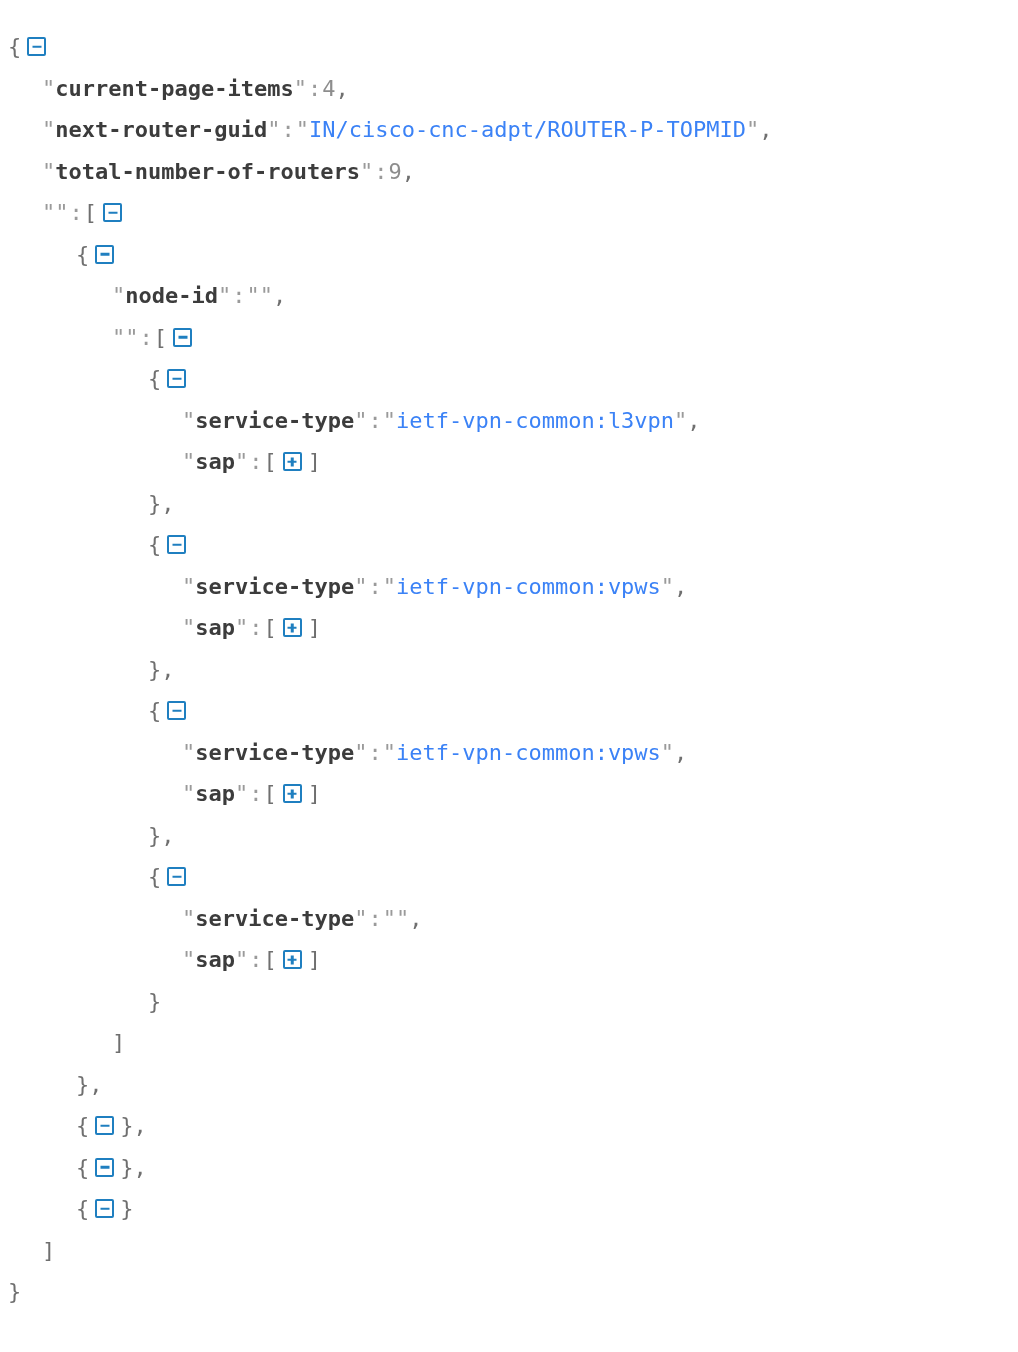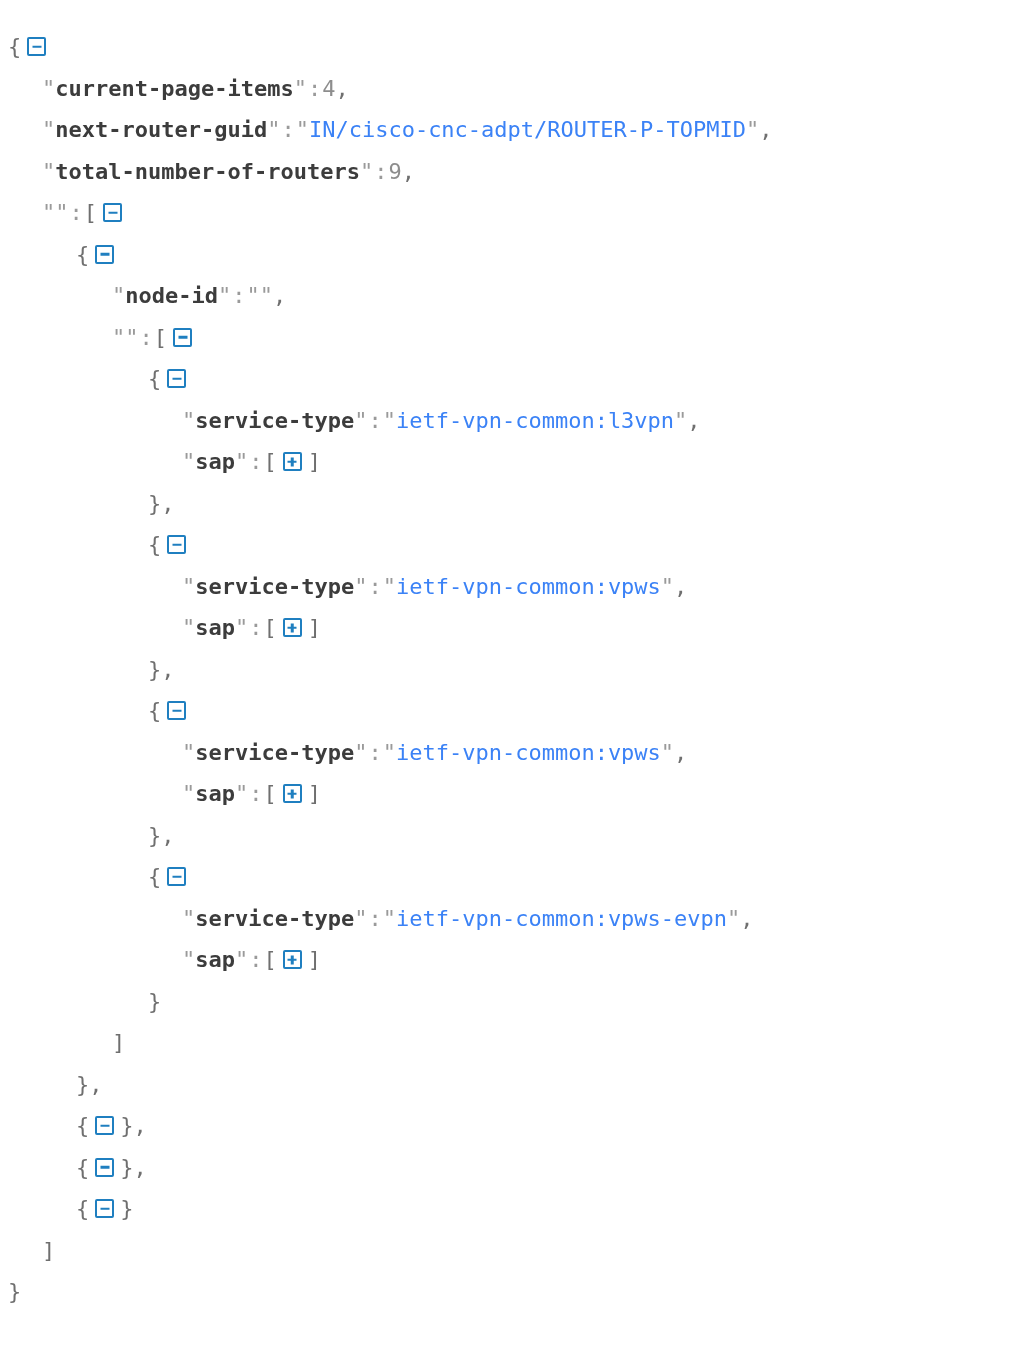--- a/index.html
+++ b/index.html
@@ -137,21 +137,21 @@
   <div class="json-line"><span class="ind i5"></span><span class="quote">"</span><span class="key">service-type</span><span class="quote">"</span><span class="colon">:</span><span class="quote">"</span><span class="val-str">ietf-vpn-common:vpws</span><span class="quote">"</span><span class="punct">,</span></div>
   <div class="json-line"><span class="ind i5"></span><span class="quote">"</span><span class="key">sap</span><span class="quote">"</span><span class="colon">:</span><span class="punct">[</span><span class="toggle plus"></span><span class="punct">]</span></div>
   <div class="json-line"><span class="ind i4"></span><span class="brace">},</span></div>
 
   <div class="json-line"><span class="ind i4"></span><span class="brace">{</span><span class="toggle minus"></span></div>
   <div class="json-line"><span class="ind i5"></span><span class="quote">"</span><span class="key">service-type</span><span class="quote">"</span><span class="colon">:</span><span class="quote">"</span><span class="val-str">ietf-vpn-common:vpws</span><span class="quote">"</span><span class="punct">,</span></div>
   <div class="json-line"><span class="ind i5"></span><span class="quote">"</span><span class="key">sap</span><span class="quote">"</span><span class="colon">:</span><span class="punct">[</span><span class="toggle plus"></span><span class="punct">]</span></div>
   <div class="json-line"><span class="ind i4"></span><span class="brace">},</span></div>
 
   <div class="json-line"><span class="ind i4"></span><span class="brace">{</span><span class="toggle minus"></span></div>
-  <div class="json-line"><span class="ind i5"></span><span class="quote">"</span><span class="key">service-type</span><span class="quote">"</span><span class="colon">:</span><span class="quote">"</span><span class="val-str">ietf-vpn-common:vpws-evpn</span><span class="quote">"</span><span class="punct">,</span></div>
+  <div class="json-line"><span class="ind i5"></span><span class="quote">"</span><span class="key">service-type</span><span class="quote">"</span><span class="colon">:</span><span class="quote">"</span><span class="quote">"</span><span class="punct">,</span></div>
   <div class="json-line"><span class="ind i5"></span><span class="quote">"</span><span class="key">sap</span><span class="quote">"</span><span class="colon">:</span><span class="punct">[</span><span class="toggle plus"></span><span class="punct">]</span></div>
   <div class="json-line"><span class="ind i4"></span><span class="brace">}</span></div>
 
   <div class="json-line"><span class="ind i3"></span><span class="punct">]</span></div>
 
   <div class="json-line"><span class="ind i2"></span><span class="brace">},</span></div>
 
   <div class="json-line"><span class="ind i2"></span><span class="brace">{</span><span class="toggle minus"></span><span class="brace">},</span></div>
   <div class="json-line"><span class="ind i2"></span><span class="brace">{</span><span class="toggle minus"></span><span class="brace">},</span></div>
   <div class="json-line"><span class="ind i2"></span><span class="brace">{</span><span class="toggle minus"></span><span class="brace">}</span></div>

